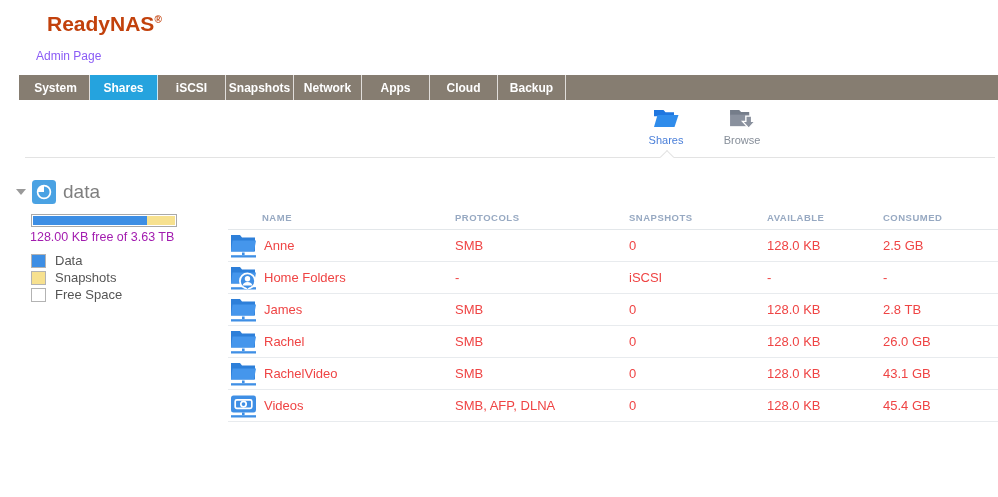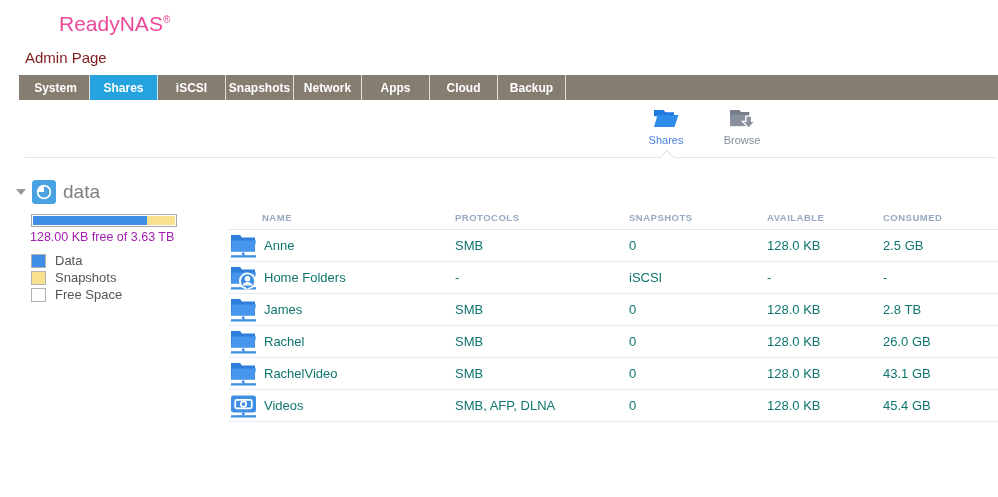--- a/index.html
+++ b/index.html
@@ -4,22 +4,22 @@
 <style>
   * { margin:0; padding:0; box-sizing:border-box; }
   html,body { width:998px; height:497px; background:#fff; overflow:hidden;
               font-family:"Liberation Sans","DejaVu Sans",sans-serif; }
   .page { position:relative; width:998px; height:497px; }
 
   
   .brand { position:absolute; left:25px; top:12px; display:flex; align-items:baseline; }
   .logo { font-size:27px; font-weight:800; color:#662d91; letter-spacing:.5px; }
   .logo sup, .product sup { font-size:10px; }
-  .product { font-size:21px; color:#ec4899; margin-left:34px; font-weight:400; }
-  .subtitle { position:absolute; left:25px; top:49px; font-size:15px; color:#7f1d1d; }
+  .product { font-size:21px; color:#c2410c; margin-left:22px; font-weight:700; }
+  .subtitle { position:absolute; left:36px; top:49px; font-size:12px; color:#8b5cf6; }
 
   
   .tabbar { position:absolute; left:19px; right:0; top:75px; height:25px;
             background:#867d71; display:flex; padding-left:3px; }
   .tab { width:68px; height:100%; display:flex; align-items:center; justify-content:center;
          color:#fff; font-size:12px; font-weight:700; cursor:pointer;
          border-right:1px solid rgba(255,255,255,.75); }
   .tab.active { background:#25a3de; }
 
   
@@ -49,21 +49,21 @@
   .swatch { width:15px; height:14px; border:1px solid #b3b3b3; margin-right:9px; }
   .legend-label { font-size:13px; color:#555; }
 
   
   .share-table { position:absolute; left:228px; right:0; top:205px; }
   .thead, .trow { display:grid; grid-template-columns:227px 174px 138px 116px 1fr; align-items:center; }
   .thead { height:25px; border-bottom:1px solid #e3e7ea; }
   .th { font-size:9.5px; font-weight:700; color:#97a9c2; letter-spacing:.5px; text-transform:uppercase; }
   .th:first-child { padding-left:34px; }
   .trow { height:32px; border-bottom:1px solid #e8ebee; cursor:pointer; }
-  .td { font-size:13px; color:#0f766e; }
+  .td { font-size:13px; color:#ef4444; }
   .name-cell { display:flex; align-items:center; padding-left:2px; }
   .name-cell svg { display:block; margin-right:7px; }
 </style>
 </head>
 <body>
 
 <svg width="0" height="0" style="position:absolute">
   <defs>
     <g id="ico-share-folder">
       <path d="M1 2 h9 l2 2.5 h13 v14 H1 z" fill="#2d7fd9"></path>

